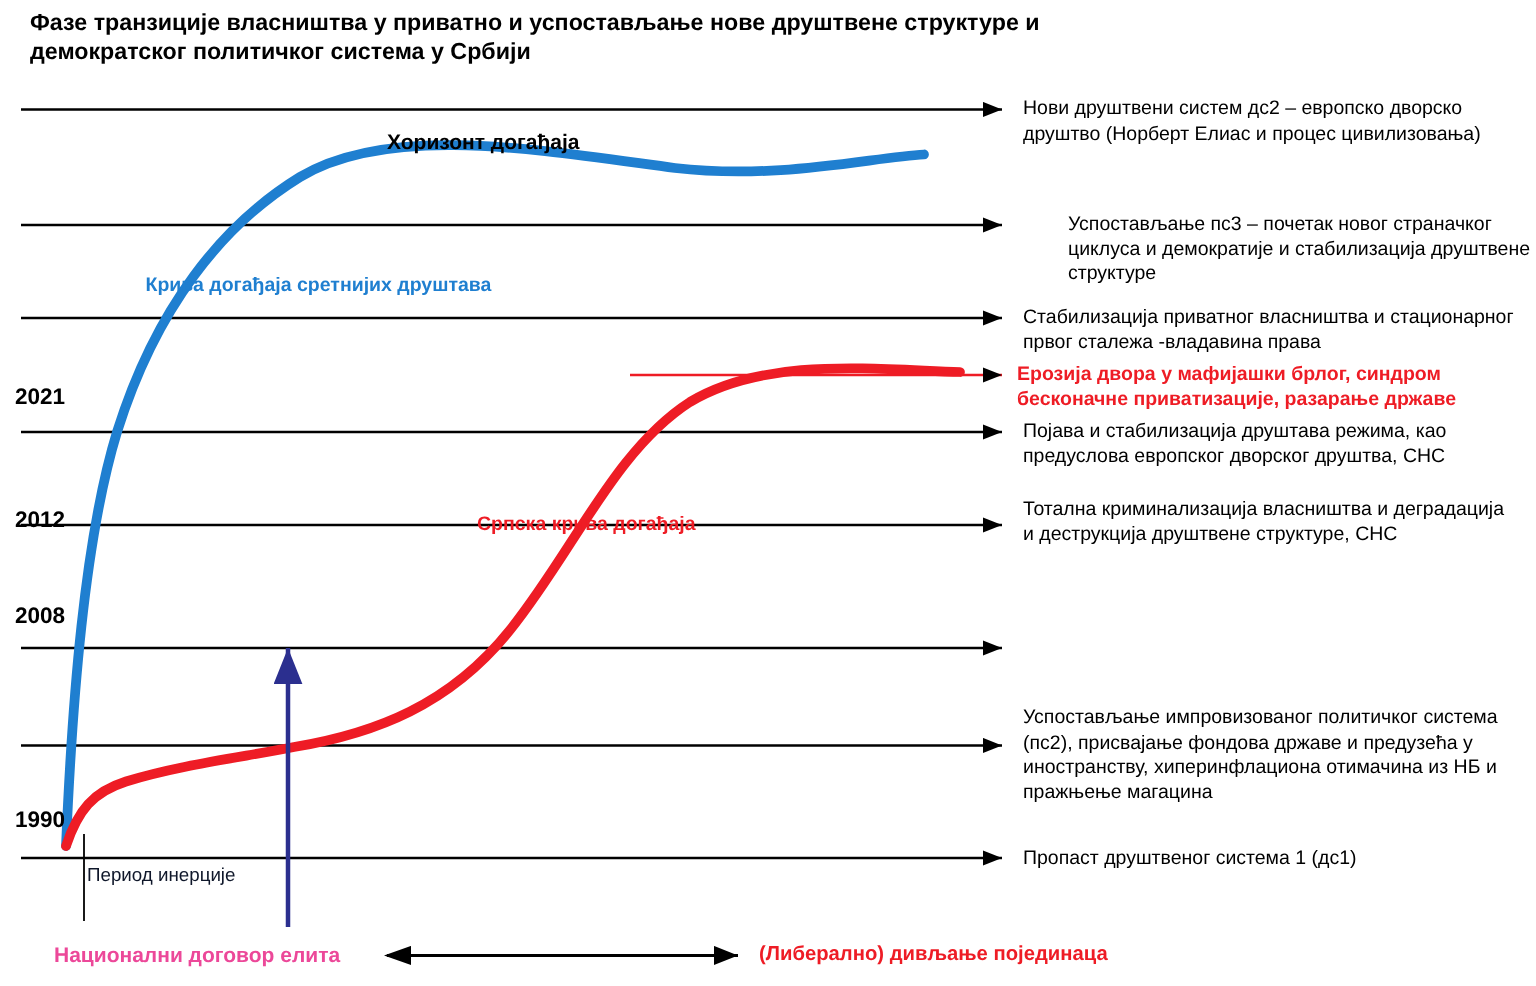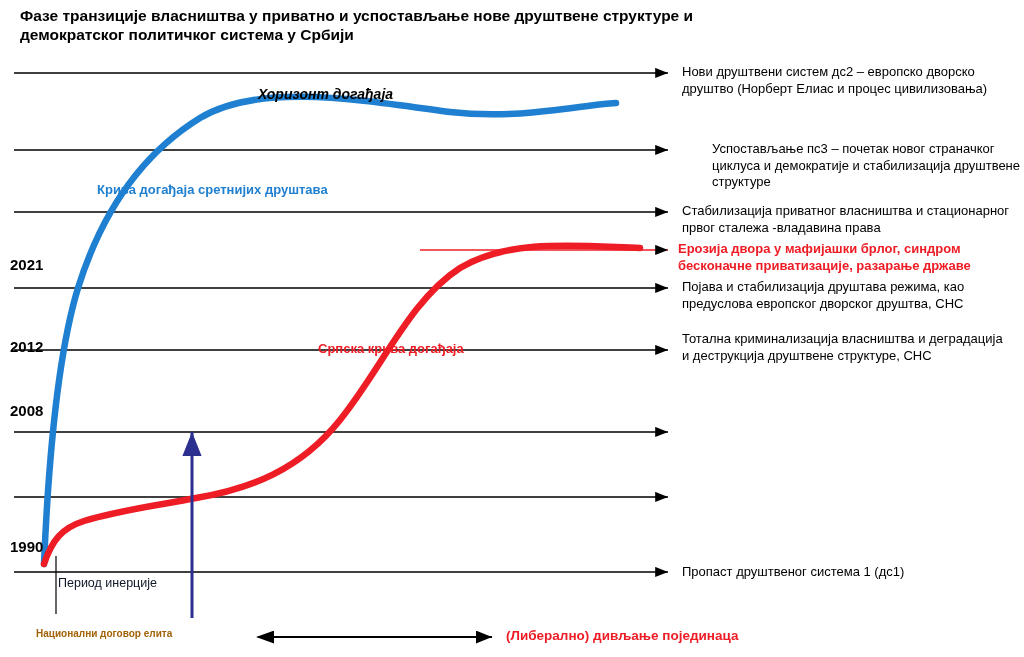--- a/index.html
+++ b/index.html
@@ -13,21 +13,21 @@
     position:absolute;left:20px;top:6px;width:680px;
     font-size:15.5px;font-weight:bold;line-height:1.25;
   }
   svg.layer{position:absolute;left:0;top:0;width:1024px;height:657px;pointer-events:none;}
   .lbl{position:absolute;font-size:13px;line-height:1.28;}
   .lbl.right{width:330px;}
   .year{position:absolute;font-size:15px;color:#000;font-weight:bold;}
   .blue{color:#1f7fd0;font-weight:bold;padding-left:23px;}
   .red{color:#ee1c25;font-weight:bold;}
   .horizon{position:absolute;font-size:14px;font-weight:bold;}
-  .bottom-left{position:absolute;font-size:10px;color:#a16207;font-weight:bold;}
+  .bottom-left{position:absolute;font-size:14px;color:#ec4899;font-weight:bold;}
   .bottom-right{position:absolute;font-size:13.5px;color:#ee1c25;font-weight:bold;}
   .period{position:absolute;font-size:12.5px;color:#0f172a;}
 </style>
 </head>
 <body>
 
 <div id="stage">
 
   <div class="title">Фазе транзиције власништва у приватно и успостављање нове друштвене структуре и демократског политичког система у Србији</div>
 
@@ -70,28 +70,29 @@
 
     <line x1="258" y1="637" x2="492" y2="637" stroke="#000" stroke-width="2" marker-end="url(#arrowBlack)" marker-start="url(#arrowBlackStart)"></line>
   </svg>
 
   <div class="lbl right" style="left:682px;top:64px;">Нови друштвени систем дс2 – европско дворско друштво (Норберт Елиас и процес цивилизовања)</div>
   <div class="lbl right" style="left:712px;top:141px;">Успостављање пс3 – почетак новог страначког циклуса и демократије и стабилизација друштвене структуре</div>
   <div class="lbl right" style="left:682px;top:203px;">Стабилизација приватног власништва и стационарног првог сталежа -владавина права</div>
   <div class="lbl right red" style="left:678px;top:241px;width:344px;">Ерозија двора у мафијашки брлог, синдром бесконачне приватизације, разарање државе</div>
   <div class="lbl right" style="left:682px;top:279px;">Појава и стабилизација друштава режима, као предуслова европског дворског друштва, СНС</div>
   <div class="lbl right" style="left:682px;top:331px;">Тотална криминализација власништва и деградација и деструкција друштвене структуре, СНС</div>
+  <div class="lbl right" style="left:682px;top:470px;">Успостављање импровизованог политичког система (пс2), присвајање фондова државе и предузећа у иностранству, хиперинфлациона отимачина из НБ и пражњење магацина</div>
   <div class="lbl right" style="left:682px;top:564px;">Пропаст друштвеног система 1 (дс1)</div>
 
   <div class="year" style="left:10px;top:256px;">2021</div>
   <div class="year" style="left:10px;top:338px;">2012</div>
   <div class="year" style="left:10px;top:402px;">2008</div>
   <div class="year" style="left:10px;top:538px;">1990</div>
 
-  <div class="horizon" style="left:258px;top:86px;font-style:italic;">Хоризонт догађаја</div>
+  <div class="horizon" style="left:258px;top:86px;">Хоризонт догађаја</div>
   <div class="lbl blue" style="left:74px;top:182px;">Крива догађаја сретнијих друштава</div>
   <div class="lbl red" style="left:318px;top:341px;">Српска крива догађаја</div>
 
   <div class="period" style="left:58px;top:576px;">Период инерције</div>
 
   <div class="bottom-left" style="left:36px;top:628px;">Национални договор елита</div>
   <div class="bottom-right" style="left:506px;top:628px;">(Либерално) дивљање појединаца</div>
 
 </div>
 

